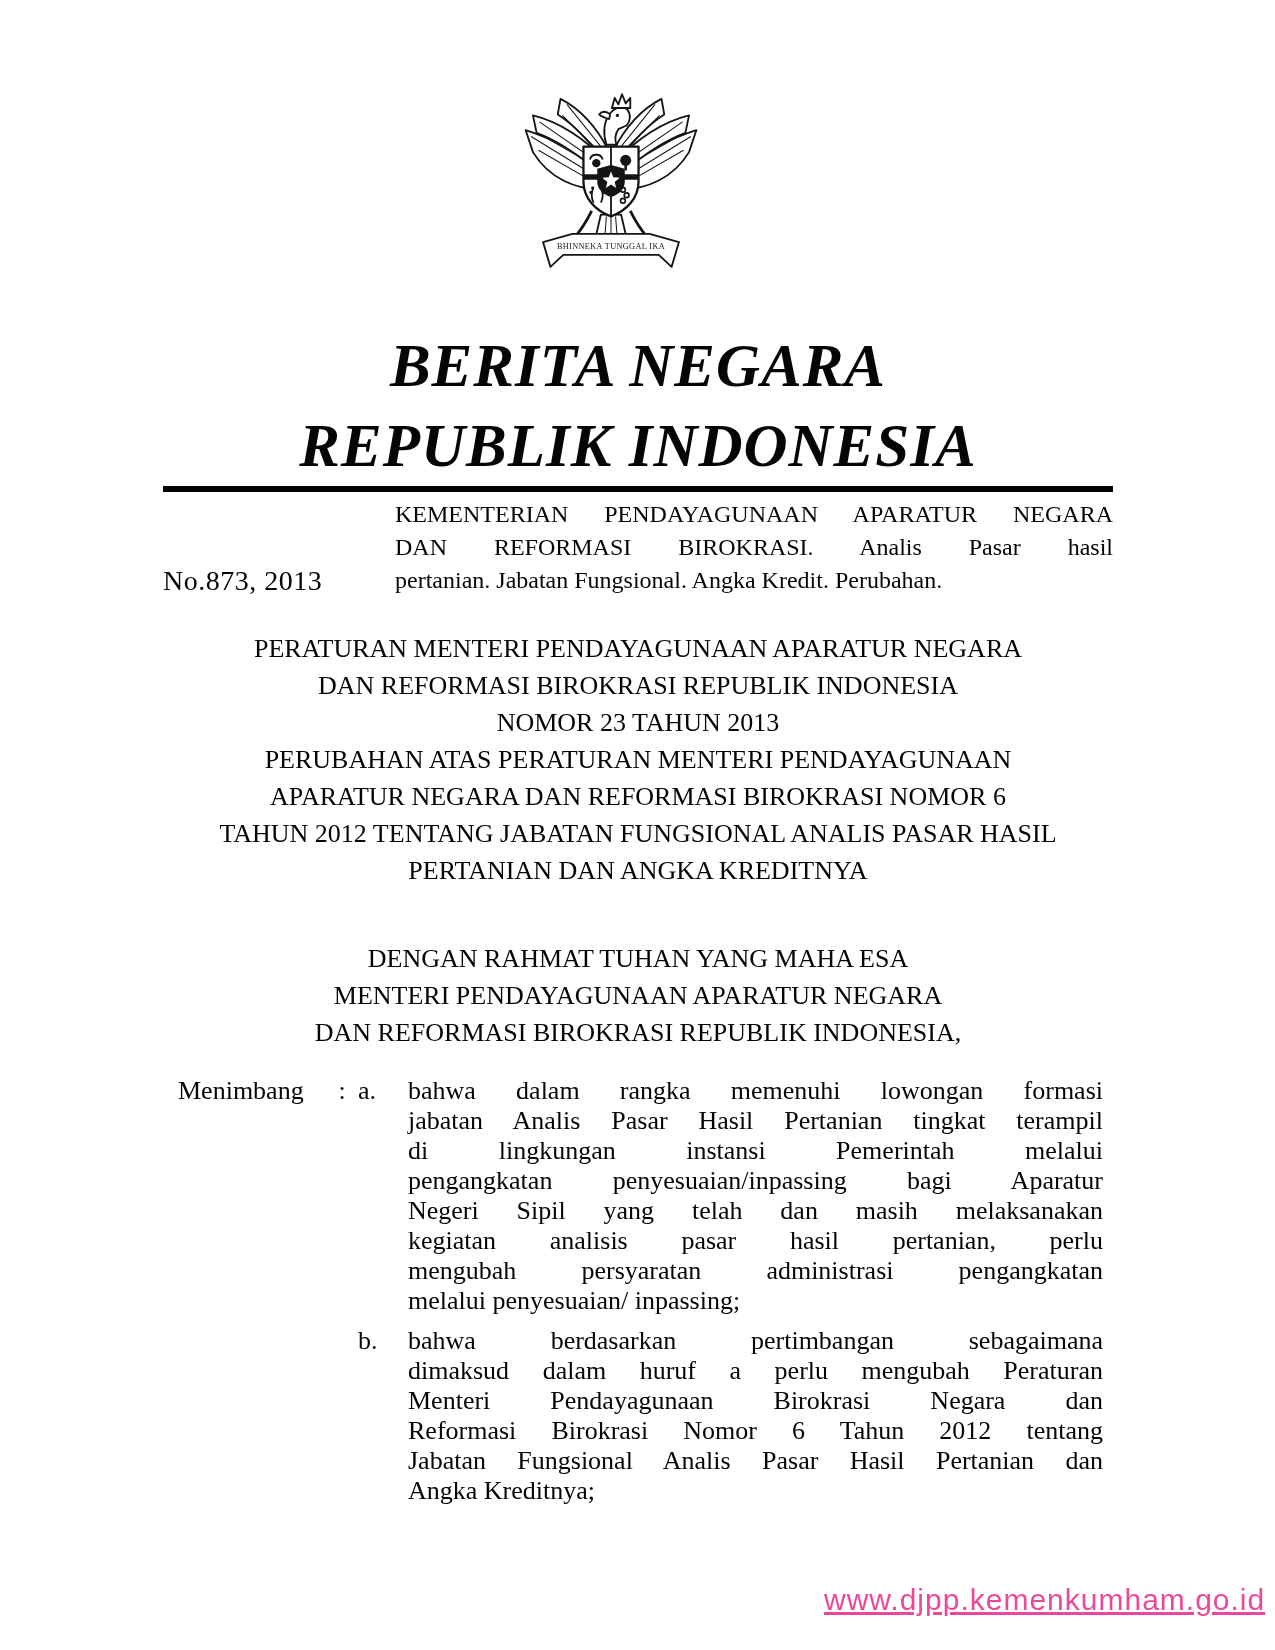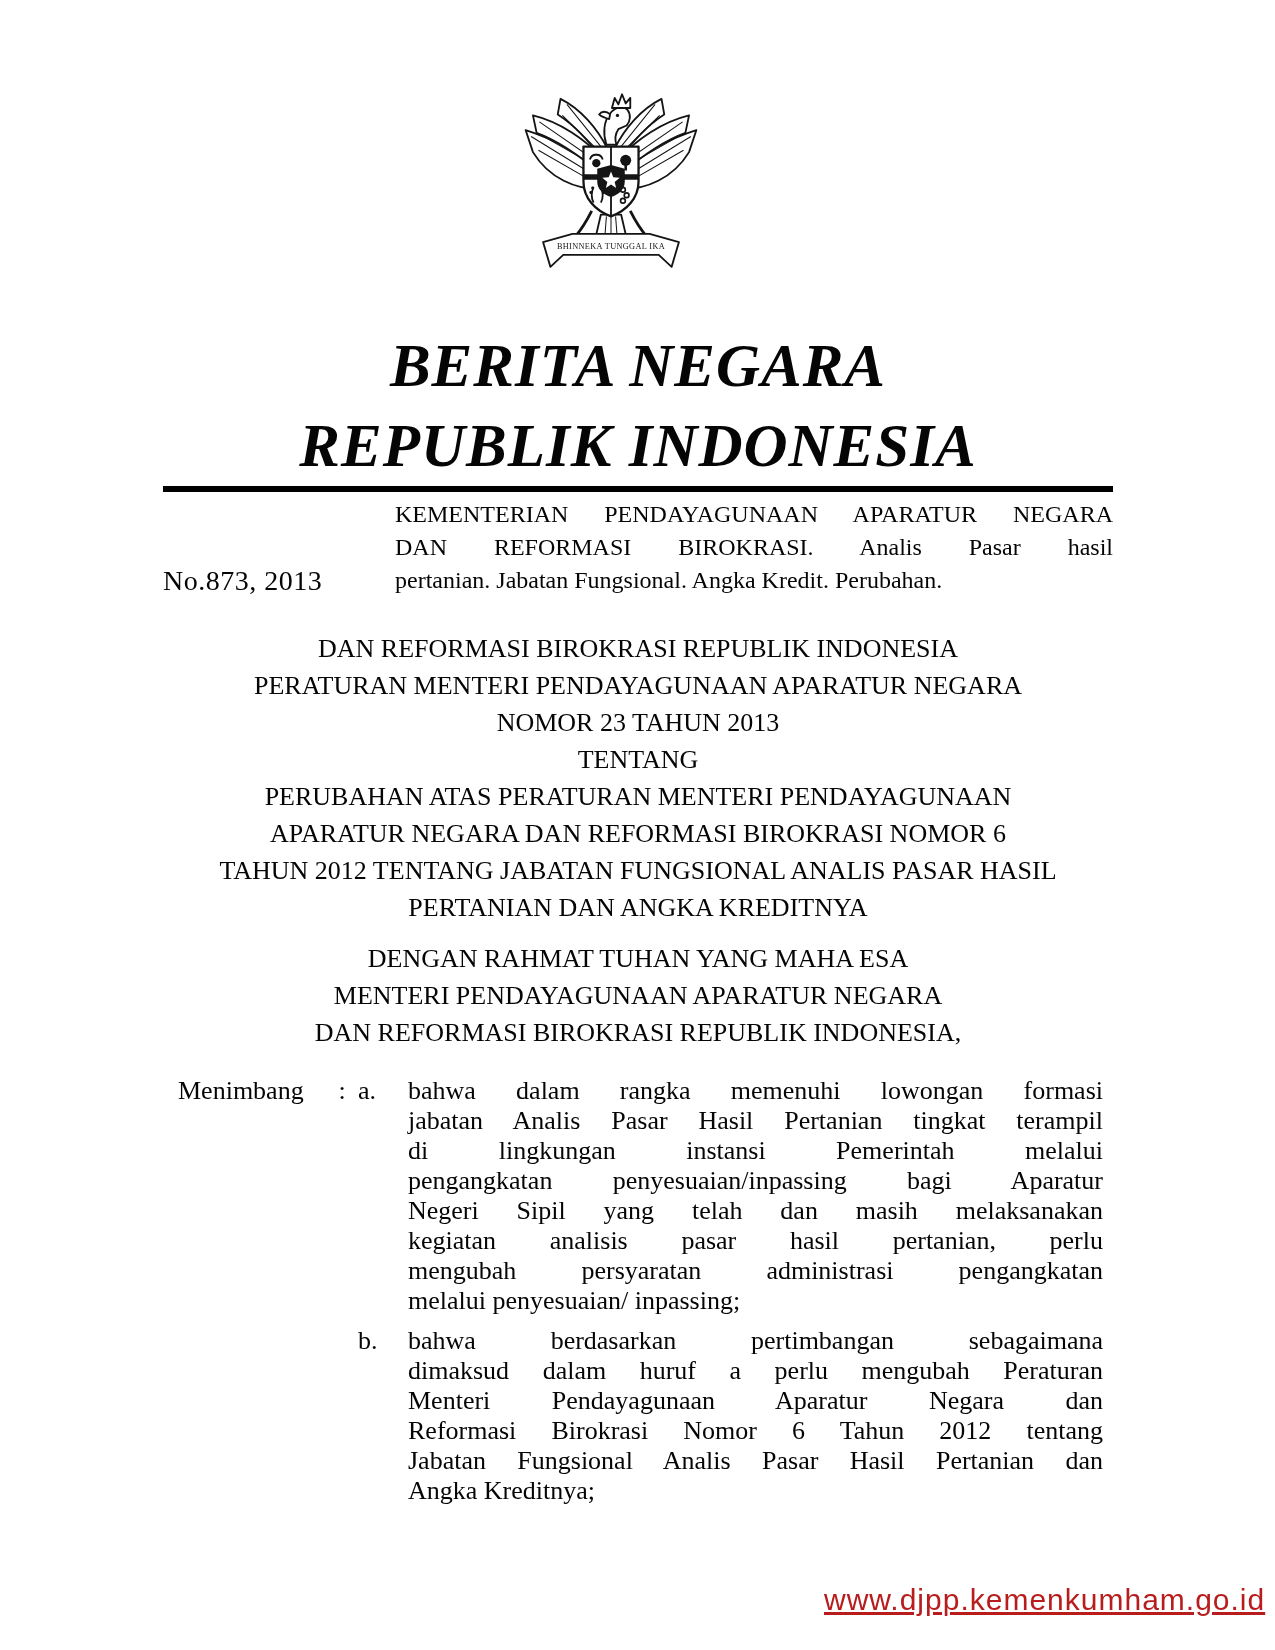--- a/index.html
+++ b/index.html
@@ -30,21 +30,21 @@
   .c-item{display:flex;}
   .c-item + .c-item{margin-top:10px;}
   .c-marker{width:50px;}
   .c-text{width:695px;}
 
   .jl{text-align:justify;text-align-last:justify;}
   .ll{text-align:left;text-align-last:left;}
 
   .watermark{position:absolute;left:824px;top:1583px;width:392px;
              font-family:"Liberation Sans",sans-serif;font-size:30px;
-             color:#b91c1c;text-decoration:underline;letter-spacing:1px;white-space:nowrap;text-align:right;}
+             color:#ec4899;text-decoration:underline;letter-spacing:1px;white-space:nowrap;text-align:right;}
 
   svg .lw{fill:#ffffff;stroke:#141414;stroke-width:2;stroke-linejoin:round;}
   svg .thin{fill:none;stroke:#141414;stroke-width:1.1;}
   svg .blk{fill:#141414;stroke:none;}
 </style>
 </head>
 <body>
 
 <div class="page">
 
@@ -135,24 +135,23 @@
   <div class="header-row">
     <div class="gazette">No.873, 2013</div>
     <div class="abstract">
       <div class="jl">KEMENTERIAN PENDAYAGUNAAN APARATUR NEGARA</div>
       <div class="jl">DAN REFORMASI BIROKRASI. Analis Pasar hasil</div>
       <div class="ll">pertanian. Jabatan Fungsional. Angka Kredit. Perubahan.</div>
     </div>
   </div>
 
   <div class="titleblock">
+    <div>PERATURAN MENTERI PENDAYAGUNAAN APARATUR NEGARA</div>
     <div>DAN REFORMASI BIROKRASI REPUBLIK INDONESIA</div>
-    <div>PERATURAN MENTERI PENDAYAGUNAAN APARATUR NEGARA</div>
     <div>NOMOR 23 TAHUN 2013</div>
-    <div>TENTANG</div>
     <div>PERUBAHAN ATAS PERATURAN MENTERI PENDAYAGUNAAN</div>
     <div>APARATUR NEGARA DAN REFORMASI BIROKRASI NOMOR 6</div>
     <div>TAHUN 2012 TENTANG JABATAN FUNGSIONAL ANALIS PASAR HASIL</div>
     <div>PERTANIAN DAN ANGKA KREDITNYA</div>
   </div>
 
   <div class="invocation">
     <div>DENGAN RAHMAT TUHAN YANG MAHA ESA</div>
     <div>MENTERI PENDAYAGUNAAN APARATUR NEGARA</div>
     <div>DAN REFORMASI BIROKRASI REPUBLIK INDONESIA,</div>
@@ -175,21 +174,21 @@
           <div class="jl">mengubah persyaratan administrasi pengangkatan</div>
           <div class="ll">melalui penyesuaian/ inpassing;</div>
         </div>
       </div>
 
       <div class="c-item">
         <div class="c-marker">b.</div>
         <div class="c-text">
           <div class="jl">bahwa berdasarkan pertimbangan sebagaimana</div>
           <div class="jl">dimaksud dalam huruf a perlu mengubah Peraturan</div>
-          <div class="jl">Menteri Pendayagunaan Aparatur Negara dan</div>
+          <div class="jl">Menteri Pendayagunaan Birokrasi Negara dan</div>
           <div class="jl">Reformasi Birokrasi Nomor 6 Tahun 2012 tentang</div>
           <div class="jl">Jabatan Fungsional Analis Pasar Hasil Pertanian dan</div>
           <div class="ll">Angka Kreditnya;</div>
         </div>
       </div>
 
     </div>
   </div>
 
   <div class="watermark">www.djpp.kemenkumham.go.id</div>

